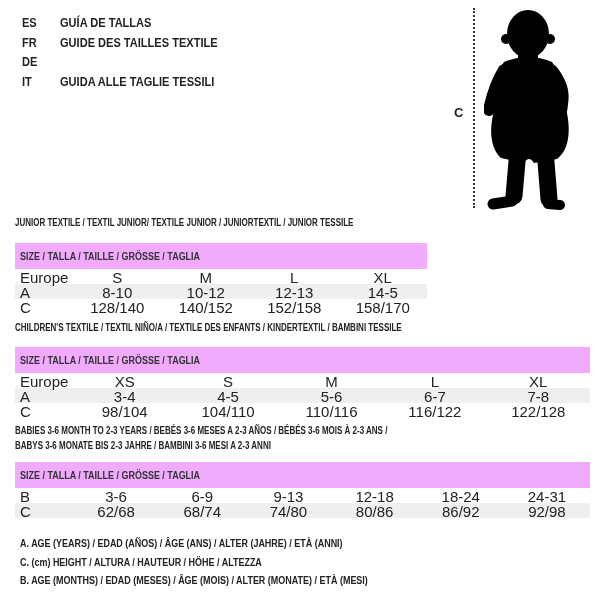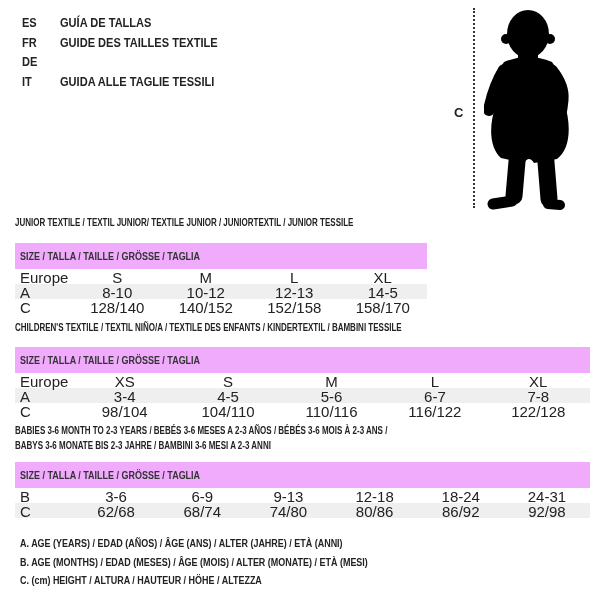--- a/index.html
+++ b/index.html
@@ -173,20 +173,20 @@
       <div class="cell val">86/92</div>
       <div class="cell val">92/98</div>
     </div>
   </div>
 
   <div class="legend">
     <div class="legend-line">
         <span class="cond78">A. AGE (YEARS) / EDAD (AÑOS) / ÂGE (ANS) / ALTER (JAHRE) / ETÀ (ANNI)</span>
       </div>
     <div class="legend-line">
-        <span class="cond78">B. AGE (MONTHS) / EDAD (MESES) / ÂGE (MOIS) / ALTER (MONATE) / ETÀ (MESI)</span>
+        <span class="cond78">C. (cm) HEIGHT / ALTURA / HAUTEUR / HÖHE / ALTEZZA</span>
       </div>
     <div class="legend-line">
-        <span class="cond78">C. (cm) HEIGHT / ALTURA / HAUTEUR / HÖHE / ALTEZZA</span>
+        <span class="cond78">B. AGE (MONTHS) / EDAD (MESES) / ÂGE (MOIS) / ALTER (MONATE) / ETÀ (MESI)</span>
       </div>
   </div>
 
 </div>
 
 </body></html>

